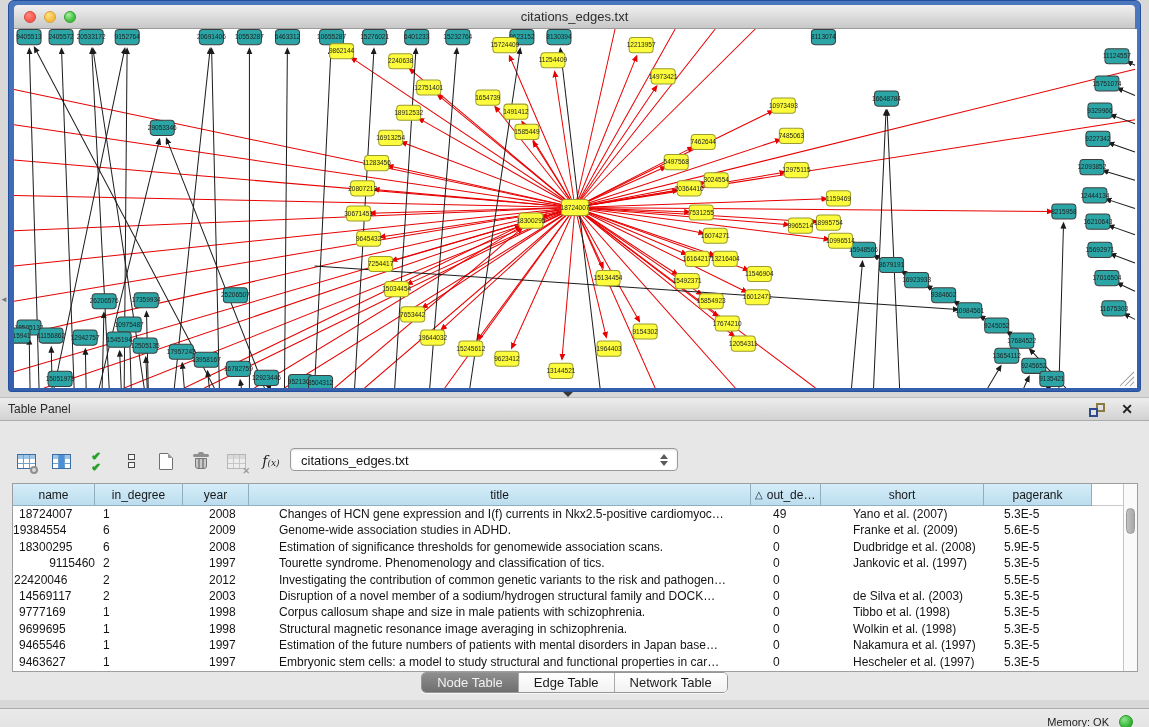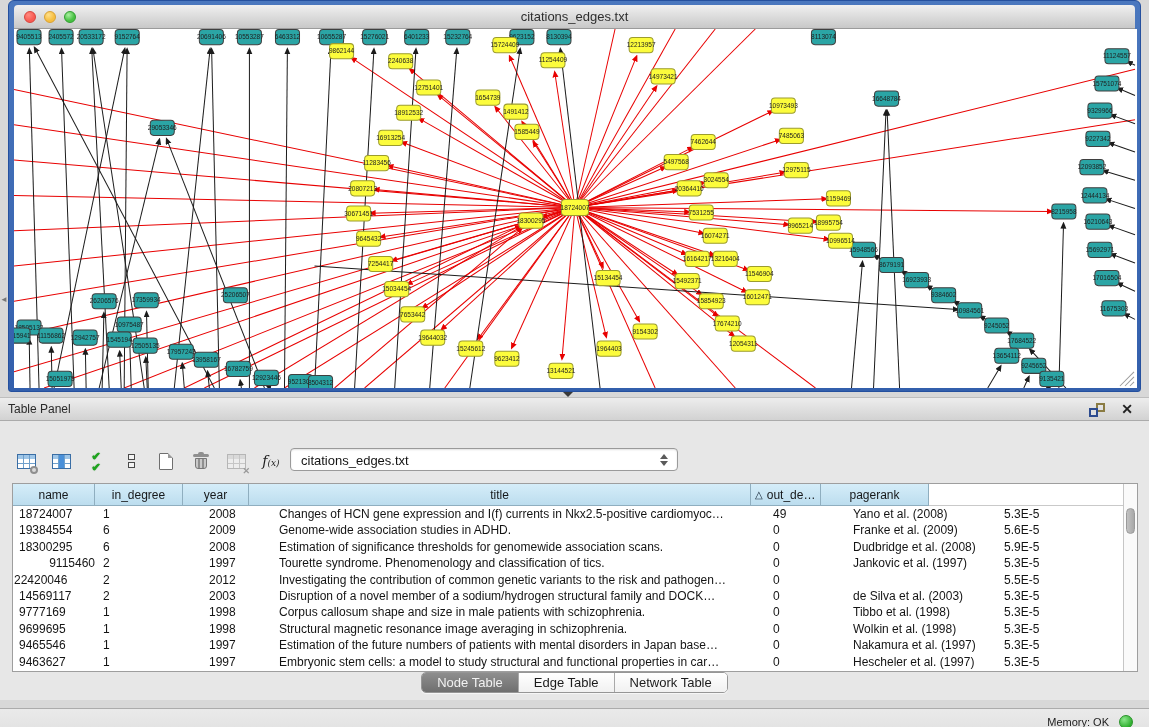--- a/index.html
+++ b/index.html
@@ -757,35 +757,36 @@
       </span>
   </div>
 
   <div id="tp-table">
     <div id="thead">
         <div class="hcell" style="width: 82px;">name</div>
         <div class="hcell" style="width: 88px;">in_degree</div>
         <div class="hcell" style="width: 66px;">year</div>
         <div class="hcell" style="width: 502px;">title</div>
         <div class="hcell left" style="width: 70px;"><span class="sort">△</span>out_de…</div>
+        <div class="hcell" style="width: 163px;">short</div>
         <div class="hcell" style="width: 108px;">pagerank</div>
         <div class="hfiller"></div>
       </div>
     <div id="tbody">
         <div class="trow">
           <div class="tcell" style="width: 82px; padding-left: 6px;">18724007</div>
           <div class="tcell" style="width: 88px; padding-left: 8px;">1</div>
           <div class="tcell" style="width: 66px; padding-left: 26px;">2008</div>
           <div class="tcell" style="width: 502px; padding-left: 30px;">Changes of HCN gene expression and I(f) currents in Nkx2.5-positive cardiomyoc…</div>
           <div class="tcell" style="width: 70px; padding-left: 22px;">49</div>
-          <div class="tcell" style="width: 163px; padding-left: 32px;">Yano et al. (2008)</div>
+          <div class="tcell" style="width: 163px; padding-left: 32px;">Yano et al. (2007)</div>
           <div class="tcell" style="width: 108px; padding-left: 20px;">5.3E-5</div>
         </div>
         <div class="trow">
-          <div class="tcell" style="width: 82px; padding-left: 6px;">19384554</div>
+          <div class="tcell" style="width: 82px; ">19384554</div>
           <div class="tcell" style="width: 88px; padding-left: 8px;">6</div>
           <div class="tcell" style="width: 66px; padding-left: 26px;">2009</div>
           <div class="tcell" style="width: 502px; padding-left: 30px;">Genome-wide association studies in ADHD.</div>
           <div class="tcell" style="width: 70px; padding-left: 22px;">0</div>
           <div class="tcell" style="width: 163px; padding-left: 32px;">Franke et al. (2009)</div>
           <div class="tcell" style="width: 108px; padding-left: 20px;">5.6E-5</div>
         </div>
         <div class="trow">
           <div class="tcell" style="width: 82px; padding-left: 6px;">18300295</div>
           <div class="tcell" style="width: 88px; padding-left: 8px;">6</div>

